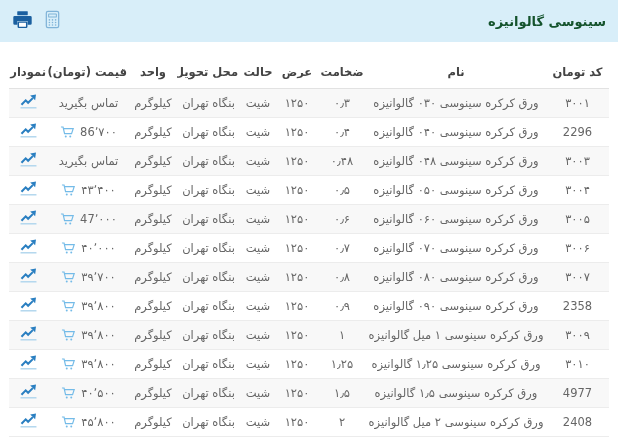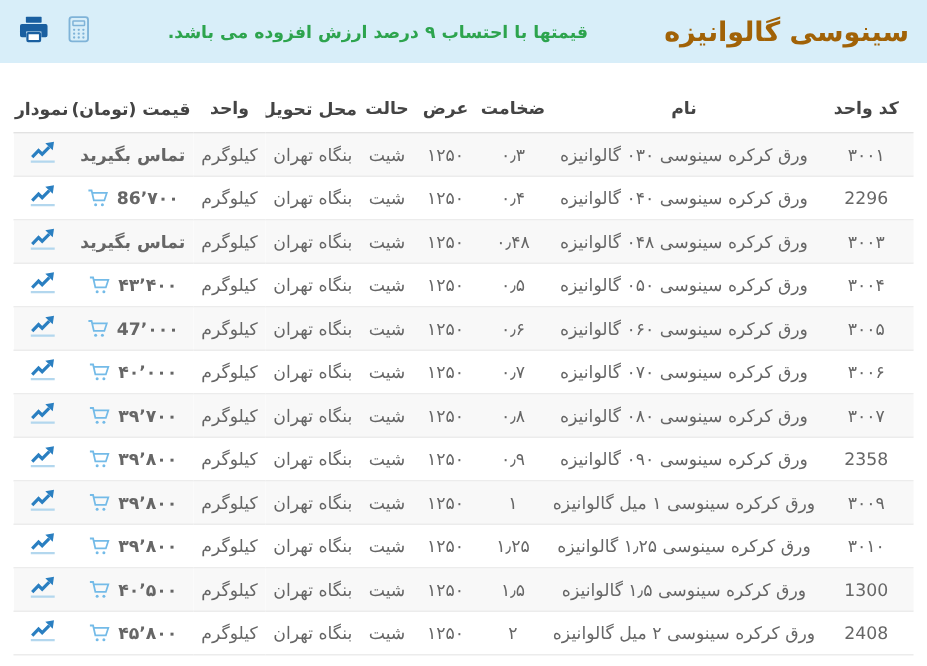--- a/index.html
+++ b/index.html
@@ -5,46 +5,45 @@
   html,body{margin:0;padding:0;}
   body{
     width:618px;height:444px;background:#ffffff;
     font-family:"DejaVu Sans", sans-serif;
     direction:rtl;overflow:hidden;
   }
   .topbar{
     display:flex;align-items:center;justify-content:space-between;
     background:#d8eef9;height:42px;padding:0 12px;box-sizing:border-box;
   }
-  .page-title{color:#a16207;font-weight:bold;font-size:18px;white-space:nowrap;}
+  .page-title{color:#14532d;font-weight:bold;font-size:13px;white-space:nowrap;}
   .vat-notice{color:#2da44e;font-weight:bold;font-size:11.5px;flex:1;text-align:center;white-space:nowrap;}
   .topbar-icons{display:flex;direction:ltr;gap:11px;align-items:center;}
   .icon-btn{display:inline-flex;align-items:center;justify-content:center;cursor:pointer;background:none;border:none;padding:0;}
   table{
     width:calc(100% - 18px);margin:13px auto 0;border-collapse:collapse;
     font-size:11.5px;table-layout:fixed;
   }
   thead th{
     color:#444;font-weight:bold;height:33px;border-bottom:1px solid #e2e2e2;
     text-align:center;padding:0 2px;white-space:nowrap;overflow:hidden;
   }
   tbody td{
     color:#666;height:28px;text-align:center;padding:0 2px;
     border-bottom:1px solid #ececec;white-space:nowrap;overflow:hidden;
   }
   tbody tr:nth-child(odd){background:#f8f8f8;}
-  .price-wrap{display:inline-flex;align-items:center;gap:5px;vertical-align:middle;font-weight:bold;}
+  .price-wrap{display:inline-flex;align-items:center;gap:5px;vertical-align:middle;}
   .chart-btn{display:inline-flex;align-items:center;justify-content:center;cursor:pointer;}
 </style>
 </head>
 <body>
 
 <div class="topbar">
   <span class="page-title">سینوسی گالوانیزه</span>
-  <span class="vat-notice">قیمتها با احتساب ۹ درصد ارزش افزوده می باشد.</span>
   <span class="topbar-icons">
     <button class="icon-btn" title="">
       <span>
         <svg width="21" height="21" viewBox="0 0 24 24" fill="#1a5fa0">
           <rect x="6" y="2.5" width="12" height="4.5" rx="0.5"></rect>
           <path d="M3 8h18a1.5 1.5 0 0 1 1.5 1.5v7A1.5 1.5 0 0 1 21 18h-3.2v-4.3H6.2V18H3a1.5 1.5 0 0 1-1.5-1.5v-7A1.5 1.5 0 0 1 3 8z"></path>
           <rect x="7.2" y="15" width="9.6" height="6" rx="0.6" fill="#ffffff" stroke="#1a5fa0" stroke-width="1.7"></rect>
         </svg>
       </span>
     </button>
@@ -77,21 +76,21 @@
       <col style="width:8%">
     <col style="width:7%">
       <col style="width:6%">
       <col style="width:10.5%">
     <col style="width:8%">
       <col style="width:13.5%">
       <col style="width:6.5%">
   </colgroup>
   <thead>
     <tr>
-      <th>کد واحد</th>
+      <th>کد تومان</th>
       <th>نام</th>
       <th>ضخامت</th>
       <th>عرض</th>
       <th>حالت</th>
       <th>محل تحویل</th>
       <th>واحد</th>
       <th>قیمت (تومان)</th>
       <th>نمودار قیمت</th>
     </tr>
   </thead>
@@ -408,21 +407,21 @@
             <path d="M1.5 14.7H18.5" stroke="#b3d7ee" stroke-width="1.6" fill="none"></path>
             <path d="M2.5 11.5L7 6.8l2.6 2.6 5-5" stroke="#2a7fc1" stroke-width="2.2" fill="none"></path>
             <path d="M11.8 1.6l6.2-1 -0.9 6z" fill="#2a7fc1"></path>
           </svg>
         </span>
       </a>
     </td>
   </tr>
 
   <tr>
-    <td>1300</td>
+    <td>4977</td>
     <td>ورق کرکره سینوسی ۱٫۵ گالوانیزه</td>
     <td>۱٫۵</td>
     <td>۱۲۵۰</td>
     <td>شیت</td>
     <td>بنگاه تهران</td>
     <td>کیلوگرم</td>
     <td>
       <span class="price-wrap">
         <span>۴۰٬۵۰۰</span>
         <span style="cursor:pointer;display:inline-flex;">

